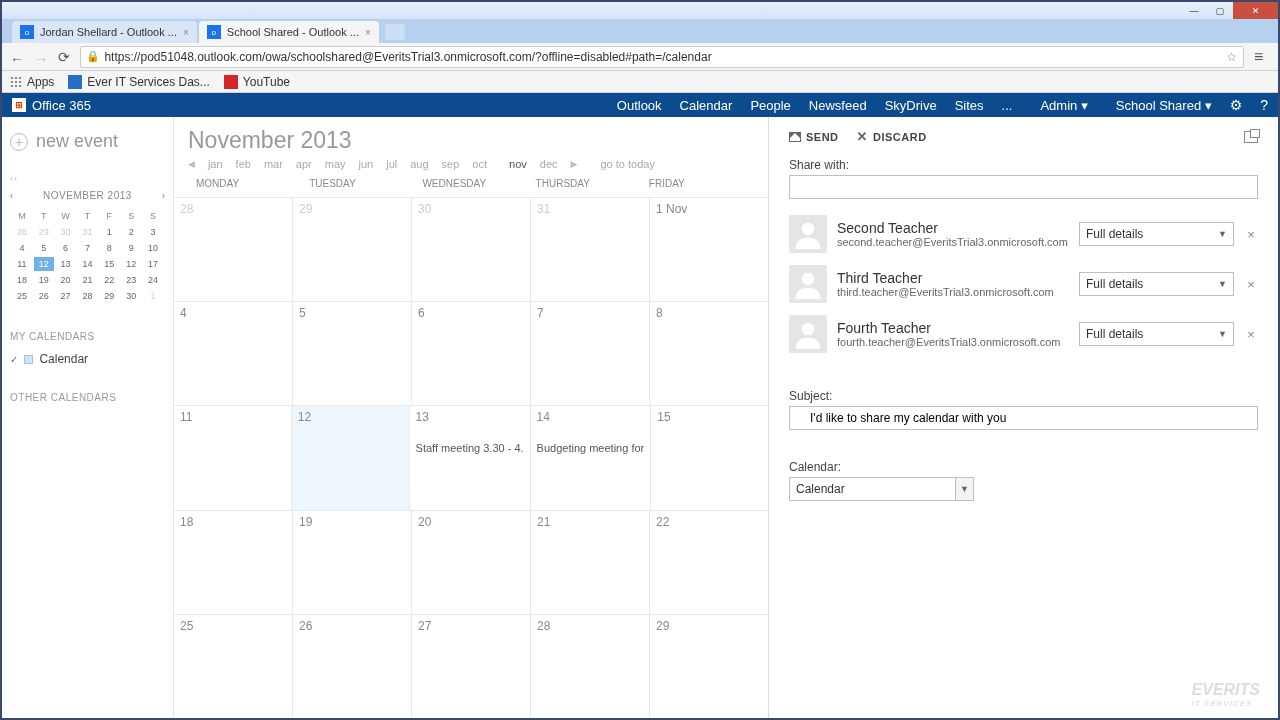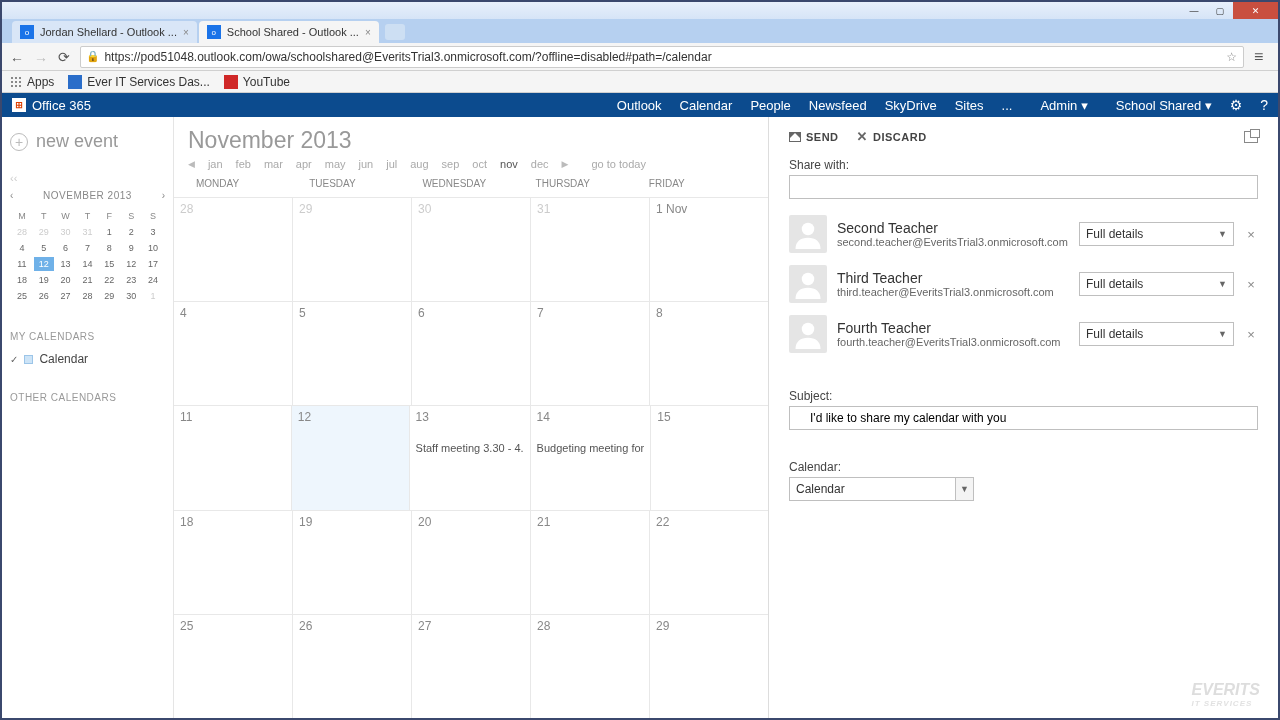--- a/index.html
+++ b/index.html
@@ -71,21 +71,21 @@
 .cal-item { display:flex; align-items:center; gap:6px; font-size:12px; color:#444; }
 .cal-item .chk { color:#666; font-size:10px; }
 .cal-item .sq { width:9px; height:9px; background:#cde4f7; border:1px solid #9cc5e8; }
 
 
 .calview { flex:1; display:flex; flex-direction:column; min-width:0; }
 .cal-header { padding:10px 14px 4px; }
 .cal-title { font-size:23px; font-weight:200; color:#999; }
 .month-row { display:flex; gap:13px; font-size:11px; color:#aaa; margin-top:4px; align-items:center; }
 .month-row span { cursor:pointer; }
-.month-row .current { color:#555; }
+.month-row .current { color:#555;margin-left:9px; }
 .month-row .goto { margin-left:10px; color:#aaa; }
 .month-row .arrow { color:#bbb; font-size:9px; }
 .dayhdr { display:flex; font-size:10px; color:#888; padding:8px 0 4px; }
 .dayhdr div { flex:1; padding-left:8px; }
 .grid { flex:1; display:flex; flex-direction:column; }
 .week { flex:1; display:flex; border-top:1px solid #e8e8e8; }
 .day { flex:1; border-right:1px solid #e8e8e8; padding:4px 6px; font-size:12px; color:#888; position:relative; }
 .day:last-child { border-right:none; }
 .day.other { color:#ccc; }
 .day.today { background:#eef6fd; }

